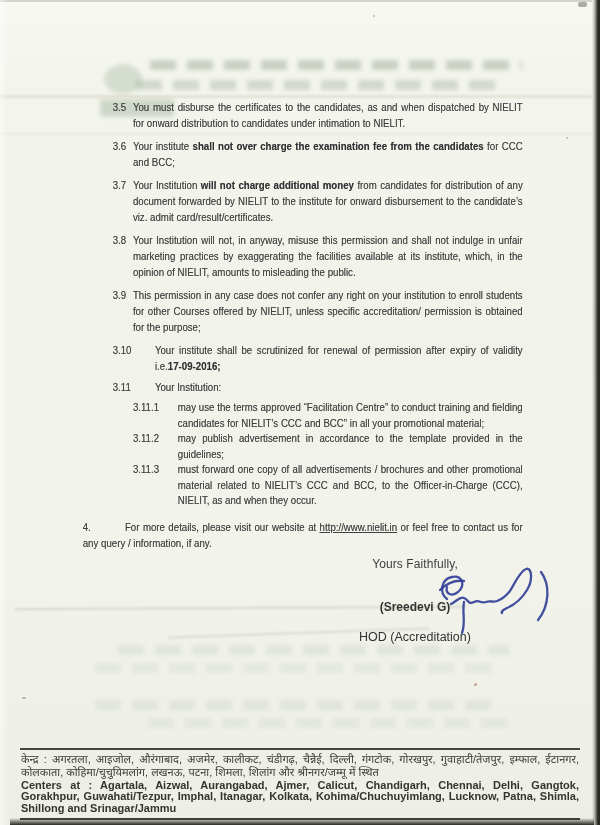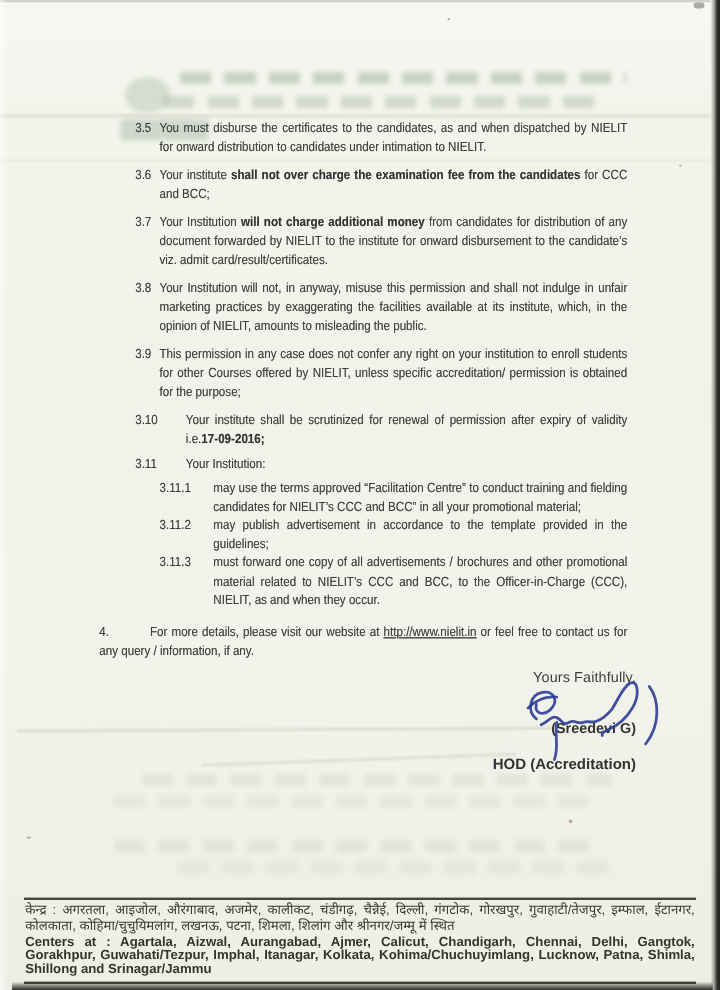--- a/index.html
+++ b/index.html
@@ -46,24 +46,24 @@
   .s-sub .num{width:23px;}
   .s-tab{margin:0 88px 5px 176px;text-indent:-48px;}
   .s-tab .num{width:48px;}
   .s-subsub{margin:0 88px 0 202px;text-indent:-51px;line-height:15.5px;}
   .s-subsub .num{width:51px;}
   .s-top{margin:10px 88px 0 94px;text-indent:0;}
   .s-top .num{width:48px;}
   .b{font-weight:bold;color:#303233;}
   .u{text-decoration:underline;}
   
-  .sig-block{position:absolute;top:557px;right:70px;width:230px;text-align:right;color:#3c3e3e;font-size:12px;}
+  .sig-block{position:absolute;top:557px;right:70px;width:230px;text-align:center;color:#3c3e3e;font-size:12px;}
   .sig-closing{letter-spacing:.1px;}
   .sig-name{margin-top:29px;font-weight:bold;font-size:12px;color:#333535;}
-  .sig-title{margin-top:16px;font-weight:bold;font-size:12.5px;color:#303233;}
+  .sig-title{margin-top:16px;font-weight:normal;font-size:12.5px;color:#303233;}
   .signature{position:absolute;left:437px;top:559px;width:128px;height:82px;z-index:5;}
   .signature path{fill:none;stroke:#2d3d96;stroke-width:2.3;stroke-linecap:round;opacity:.9;}
   
   .footer{position:absolute;left:20px;top:748px;width:558px;border-top:2px solid #45453d;
           border-bottom:2px solid #3c3c34;padding:3px 1px 4px 1px;color:#37382f;}
   .f-hindi{font-family:Liberation Sans, sans-serif;font-size:11px;line-height:12.5px;
            text-align:justify;font-weight:500;color:#3a3b31;}
   .f-eng{font-size:11px;line-height:11.4px;font-weight:bold;text-align:justify;margin-top:2px;color:#33342b;}
 </style>
 </head>

